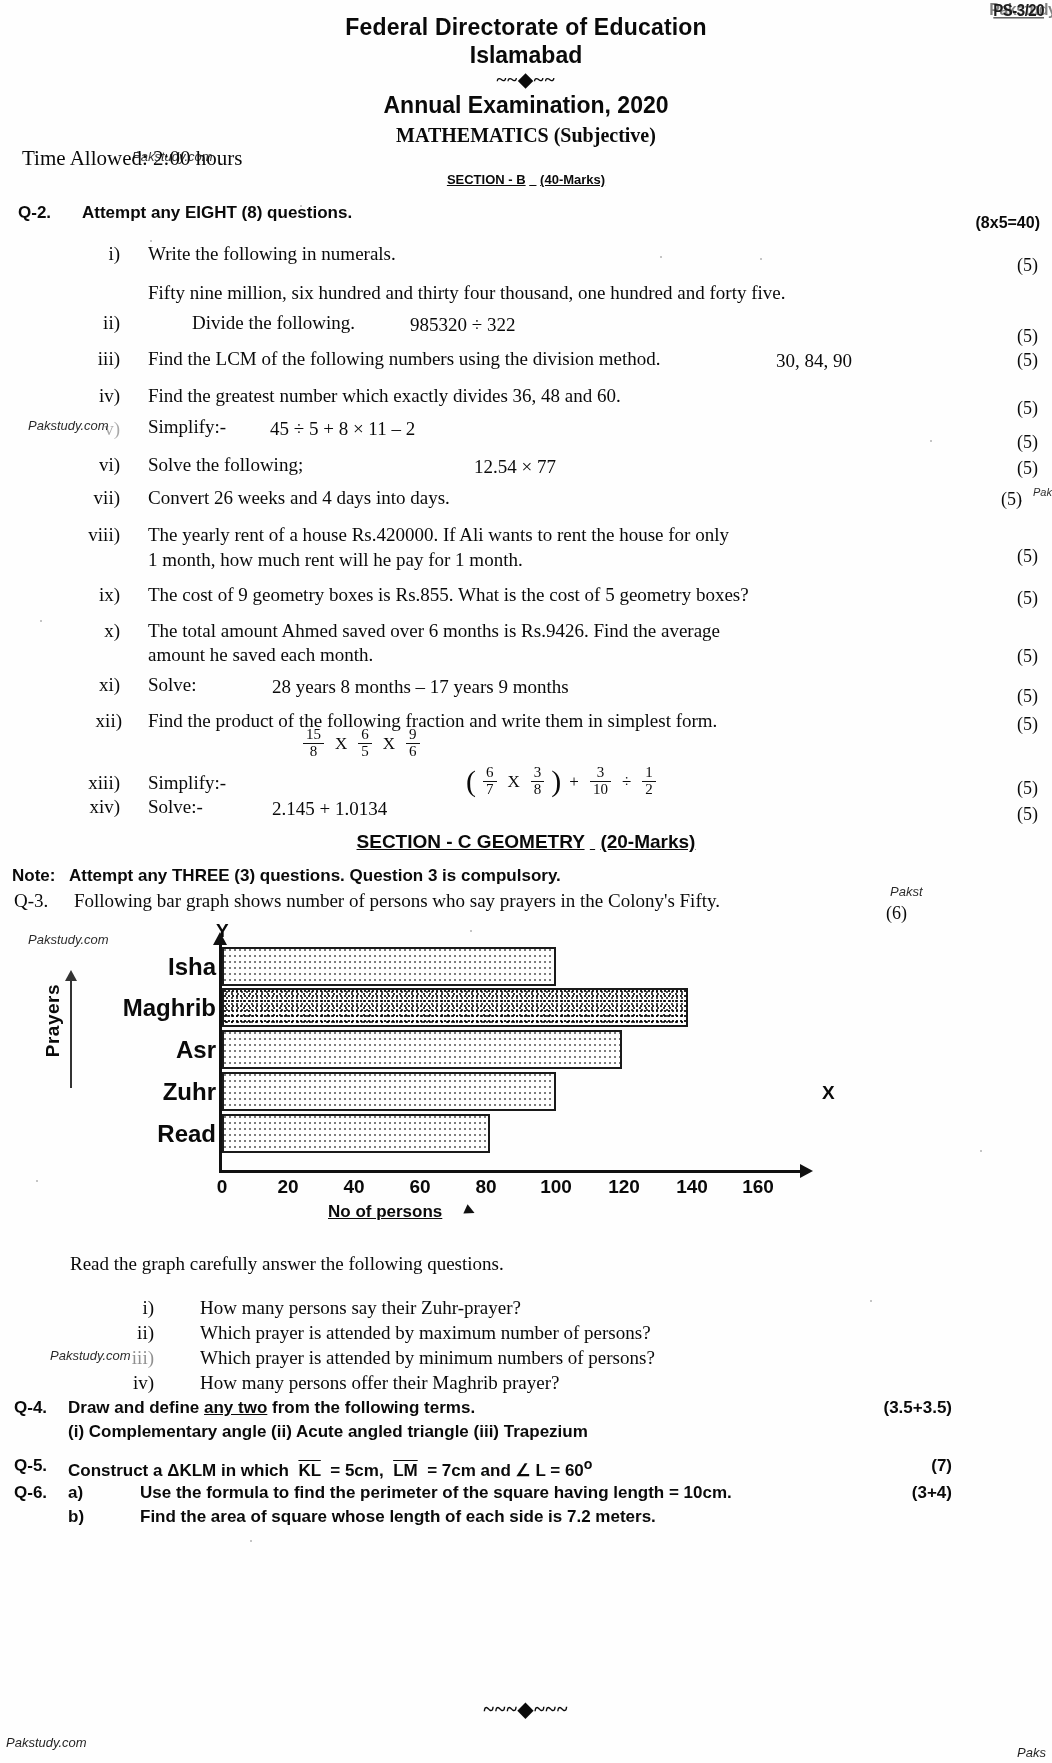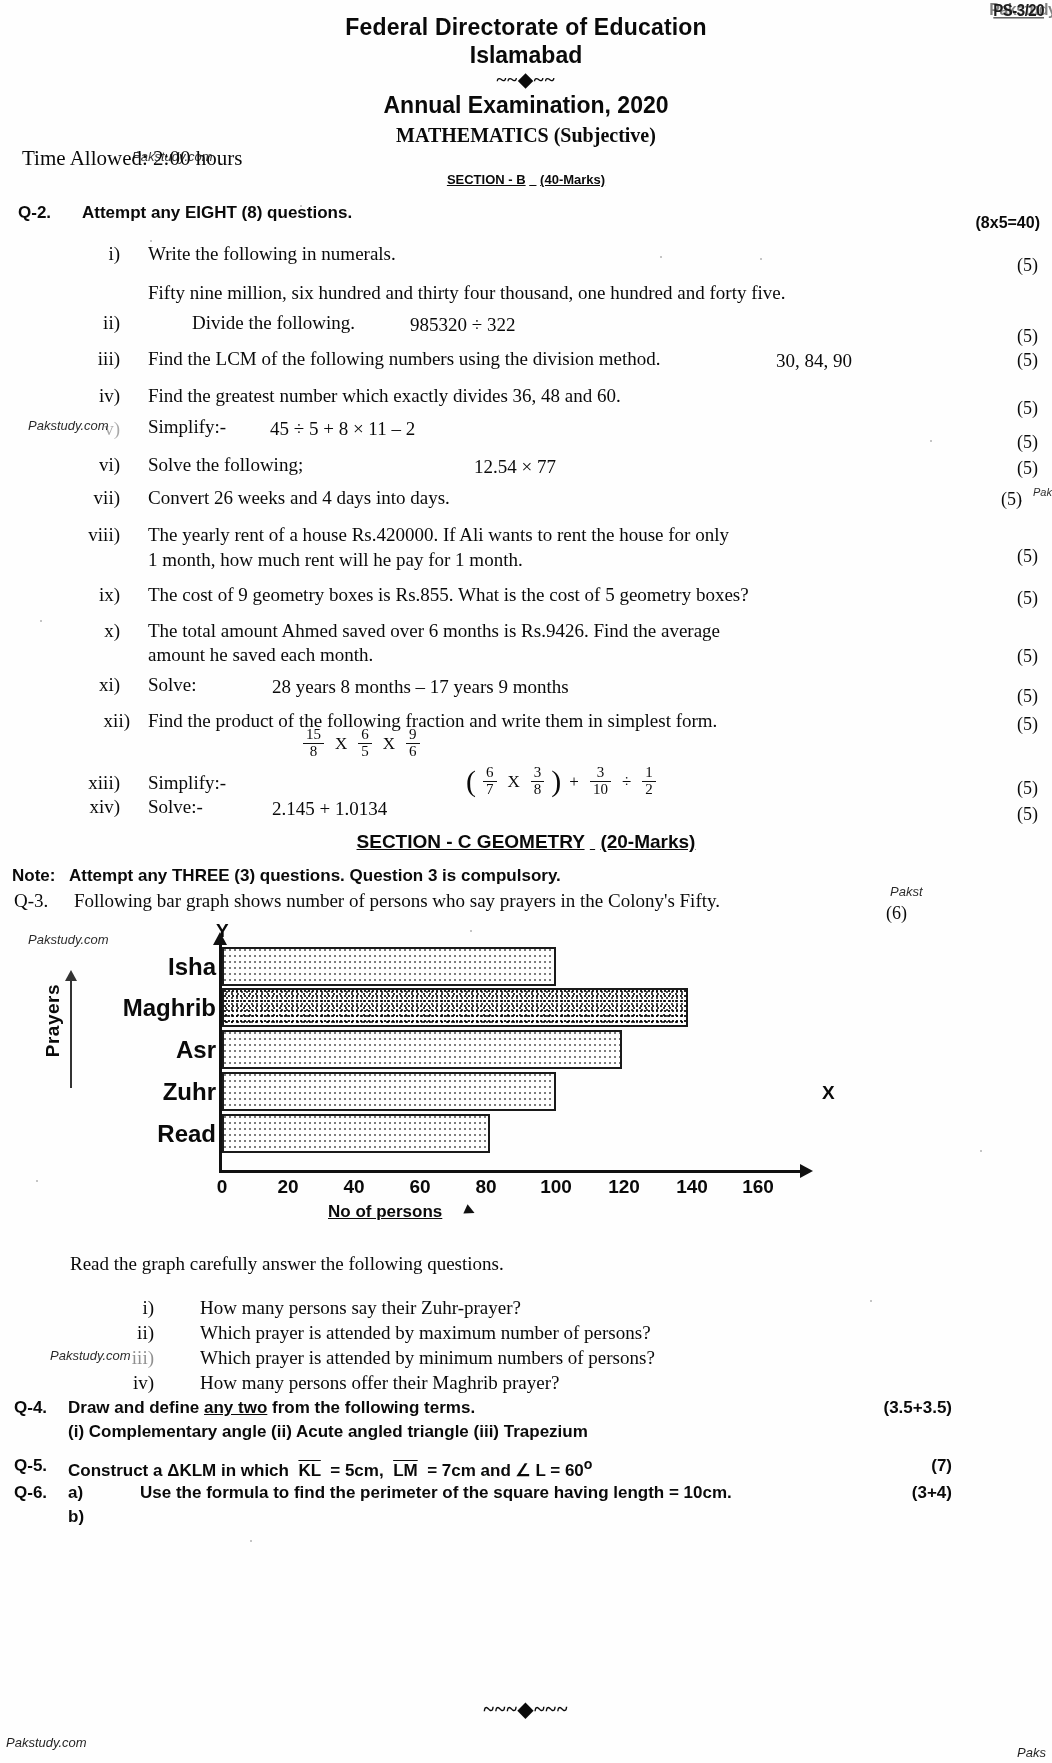--- a/index.html
+++ b/index.html
@@ -212,21 +212,21 @@
   <div class="qnum" style="top:620px;left:62px;">x)</div>
   <div class="qtext" style="top:620px;left:148px;">The total amount Ahmed saved over 6 months is Rs.9426. Find the average</div>
   <div class="qtext" style="top:644px;left:148px;">amount he saved each month.</div>
   <div class="qmark" style="top:646px;">(5)</div>
 
   <div class="qnum" style="top:674px;left:62px;">xi)</div>
   <div class="qtext" style="top:674px;left:148px;">Solve:</div>
   <div class="qextra" style="top:676px;left:272px;">28 years 8 months – 17 years 9 months</div>
   <div class="qmark" style="top:686px;">(5)</div>
 
-  <div class="qnum" style="top:710px;left:72px;">xii)</div>
+  <div class="qnum" style="top:710px;left:64px;">xii)</div>
   <div class="qtext" style="top:710px;left:148px;">Find the product of the following fraction and write them in simplest form.</div>
   <div class="qmark" style="top:714px;">(5)</div>
   <div class="abs" style="top:728px;left:300px;">
     <span class="frac">
       <span class="num">15</span>
       <span class="den">8</span>
     </span>
     <span class="op">X</span>
     <span class="frac">
       <span class="num">6</span>
@@ -375,20 +375,21 @@
     <span>&nbsp;</span><span class="ovl">LM</span>
     <span>&nbsp;</span><span>= 7cm  and  ∠ L = 60</span><sup>o</sup>
   </div>
   <div class="qmark2" style="top:1456px;right:100px;">(7)</div>
 
   <div class="qlabel2" style="top:1483px;left:14px;">Q-6.</div>
   <div class="qbody2" style="top:1483px;left:68px;">a)</div>
   <div class="qbody2" style="top:1483px;left:140px;">Use the formula to find the perimeter of the square having length = 10cm.</div>
   <div class="qmark2" style="top:1483px;right:100px;">(3+4)</div>
   <div class="qbody2" style="top:1507px;left:68px;">b)</div>
+  <div class="qbody2" style="top:1507px;left:140px;">Find the area of square whose length of each side is 7.2 meters.</div>
 
   <div id="footer-orn">~~~◆~~~</div>
   <div id="footer-wm">Pakstudy.com</div>
   <div id="footer-wm-right">Paks</div>
 
   <div class="speck" style="left:150px;top:240px;"></div>
   <div class="speck" style="left:660px;top:256px;"></div>
   <div class="speck" style="left:760px;top:258px;"></div>
   <div class="speck" style="left:300px;top:205px;"></div>
   <div class="speck" style="left:930px;top:440px;"></div>

